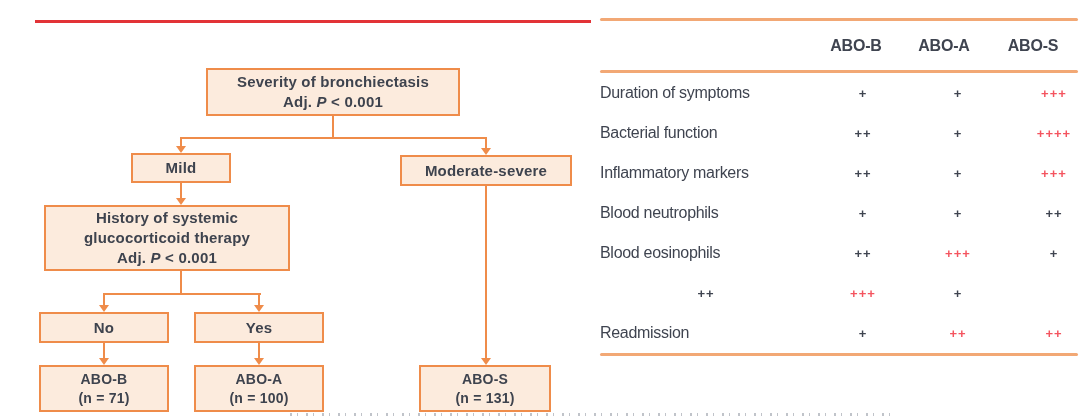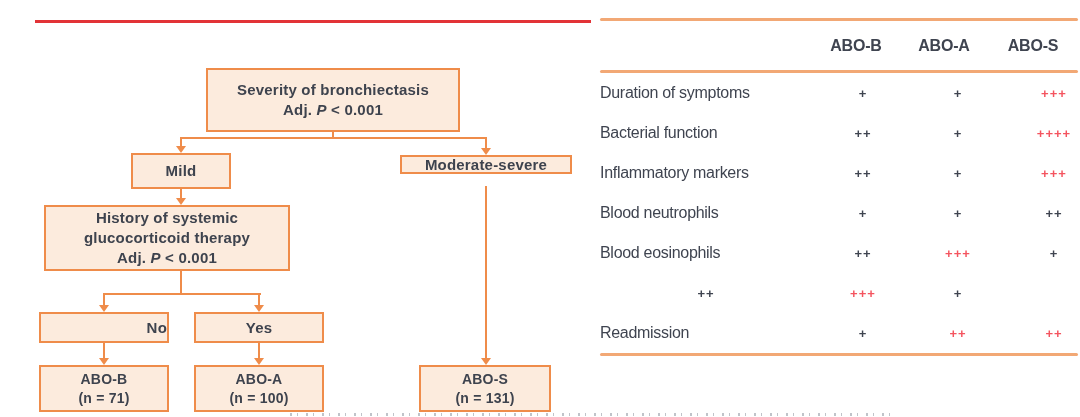--- a/index.html
+++ b/index.html
@@ -20,25 +20,25 @@
     color:#3e434e;
     font-weight:bold;
     text-align:center;
     display:flex;flex-direction:column;justify-content:center;
     box-sizing:border-box;
     letter-spacing:0.2px;
   }
   .node .ln{line-height:20px;font-size:15px;}
   .node .ln-sm{line-height:19px;font-size:14px;}
   .node em{font-style:italic;}
-  #node-severity{left:206px;top:68px;width:254px;height:64px;}
-  #node-mild{left:131px;top:153px;width:100px;height:36px;}
-  #node-moderate{left:400px;top:155px;width:172px;height:19px;font-size:15px;}
+  #node-severity{left:206px;top:68px;width:254px;height:48px;}
+  #node-mild{left:131px;top:153px;width:100px;height:30px;}
+  #node-moderate{left:400px;top:155px;width:172px;height:31px;font-size:15px;}
   #node-history{left:44px;top:205px;width:246px;height:66px;}
-  #node-no{left:39px;top:312px;width:130px;height:31px;align-items:flex-end;}
+  #node-no{left:39px;top:312px;width:130px;height:31px;}
   #node-yes{left:194px;top:312px;width:130px;height:31px;}
   #node-abob{left:39px;top:365px;width:130px;height:47px;}
   #node-aboa{left:194px;top:365px;width:130px;height:47px;}
   #node-abos{left:419px;top:365px;width:132px;height:47px;}
   .seg{position:absolute;background:#ef8c4a;}
   .arrowhead{
     position:absolute;width:0;height:0;
     border-left:5px solid transparent;
     border-right:5px solid transparent;
     border-top:7px solid #ef8c4a;

